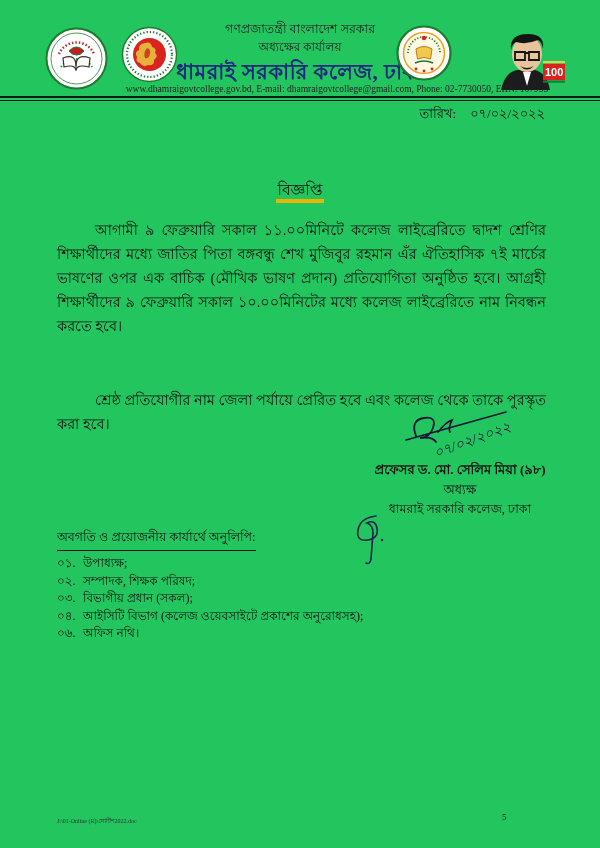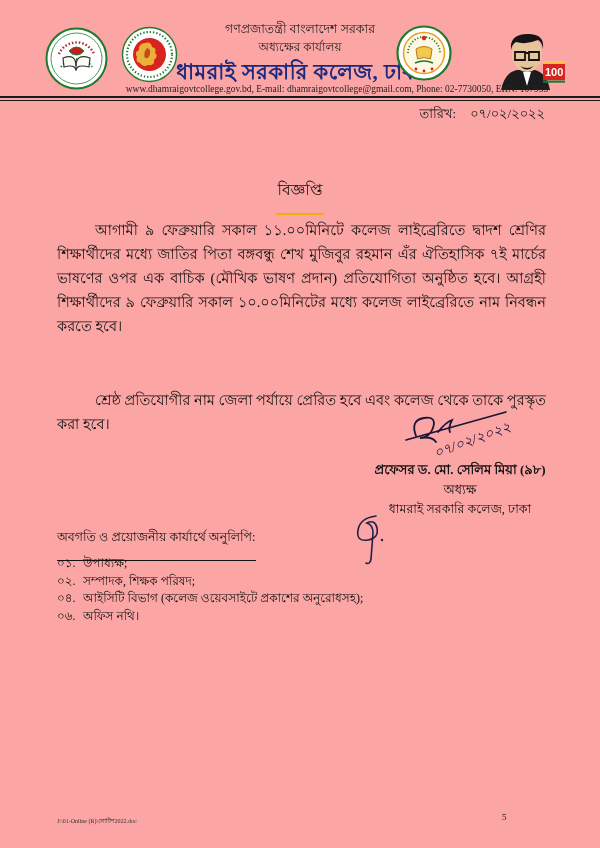--- a/index.html
+++ b/index.html
@@ -1,47 +1,47 @@
 <!DOCTYPE html>
 <html lang="bn"><head>
 <meta charset="utf-8">
 <style>
   html,body{margin:0;padding:0;background:#ffffff;}
   .page{
-    position:relative;width:600px;height:848px;background:#fca5a5;overflow:hidden;
+    position:relative;width:600px;height:848px;background:#22c55e;overflow:hidden;
     font-family:"Liberation Serif","DejaVu Serif",serif;color:#111;
   }
   
   .logo{position:absolute;}
   .hdr-text{position:absolute;left:175px;width:250px;top:22px;text-align:center;line-height:1.25;}
   .hdr-govt{font-size:12.5px;color:#222;}
   .hdr-office{font-size:12px;color:#222;margin-top:2px;}
   .hdr-college{font-size:21px;font-weight:bold;margin-top:4px;letter-spacing:.5px;}
   .hdr-contact{position:absolute;top:84px;left:0;width:100%;text-align:center;font-size:9.5px;color:#222;padding-left:37px;}
   .hdr-rule{position:absolute;top:96px;left:0;width:600px;height:2px;border-top:2.5px solid #1a1a1a;border-bottom:1.5px solid #1a1a1a;}
   
   .date-line{position:absolute;top:104px;right:55px;font-size:13px;}
   .date-line .lbl{margin-right:14px;}
   
   .title{position:absolute;top:178px;left:0;width:100%;text-align:center;font-size:15.5px;}
-  .title span{border-bottom:2px solid #eab308;padding:0 1px 15px;}
+  .title span{border-bottom:4px solid #eab308;padding:0 1px 1px;}
   .para{position:absolute;left:57px;width:489px;text-align:justify;font-size:14.5px;line-height:24px;}
   .para1{top:218px;text-indent:38px;}
   .para2{top:340px;text-indent:38px;margin-top:48px;}
   
   .sig-art{position:absolute;left:398px;top:406px;}
   .sig-block{position:absolute;left:355px;top:460px;width:210px;text-align:center;line-height:1.55;}
   .sig-name{font-size:13px;font-weight:bold;}
   .sig-desg{font-size:13px;}
   .sig-org{font-size:12.5px;}
   .initial-art{position:absolute;left:346px;top:510px;}
   
   .copies{position:absolute;left:57px;top:528px;width:420px;font-size:12px;}
   .copies-heading{font-size:12.5px;margin-bottom:9px;}
-  .copies-heading span{border-bottom:1px solid #111;padding-bottom:16px;}
+  .copies-heading span{border-bottom:1px solid #111;padding-bottom:6px;}
   .copies ul{list-style:none;margin:0;padding:0;}
   .copies li{display:flex;margin-bottom:5px;line-height:12.5px;}
   .copies .no{width:26px;flex:0 0 26px;}
   
   .footer-path{position:absolute;left:57px;top:816px;font-size:6px;color:#333;font-family:"Liberation Serif",serif;}
   .footer-page{position:absolute;left:502px;top:812px;font-size:9px;color:#222;}
 </style>
 </head>
 <body>
 
@@ -144,20 +144,24 @@
     <ul>
       <li>
         <span class="no">০১.</span>
         <span>উপাধ্যক্ষ;</span>
       </li>
       <li>
         <span class="no">০২.</span>
         <span>সম্পাদক, শিক্ষক পরিষদ;</span>
       </li>
       <li>
+        <span class="no">০৩.</span>
+        <span>বিভাগীয় প্রধান (সকল);</span>
+      </li>
+      <li>
         <span class="no">০৪.</span>
         <span>আইসিটি বিভাগ (কলেজ ওয়েবসাইটে প্রকাশের অনুরোধসহ);</span>
       </li>
       <li>
         <span class="no">০৬.</span>
         <span>অফিস নথি।</span>
       </li>
     </ul>
   </div>
 

